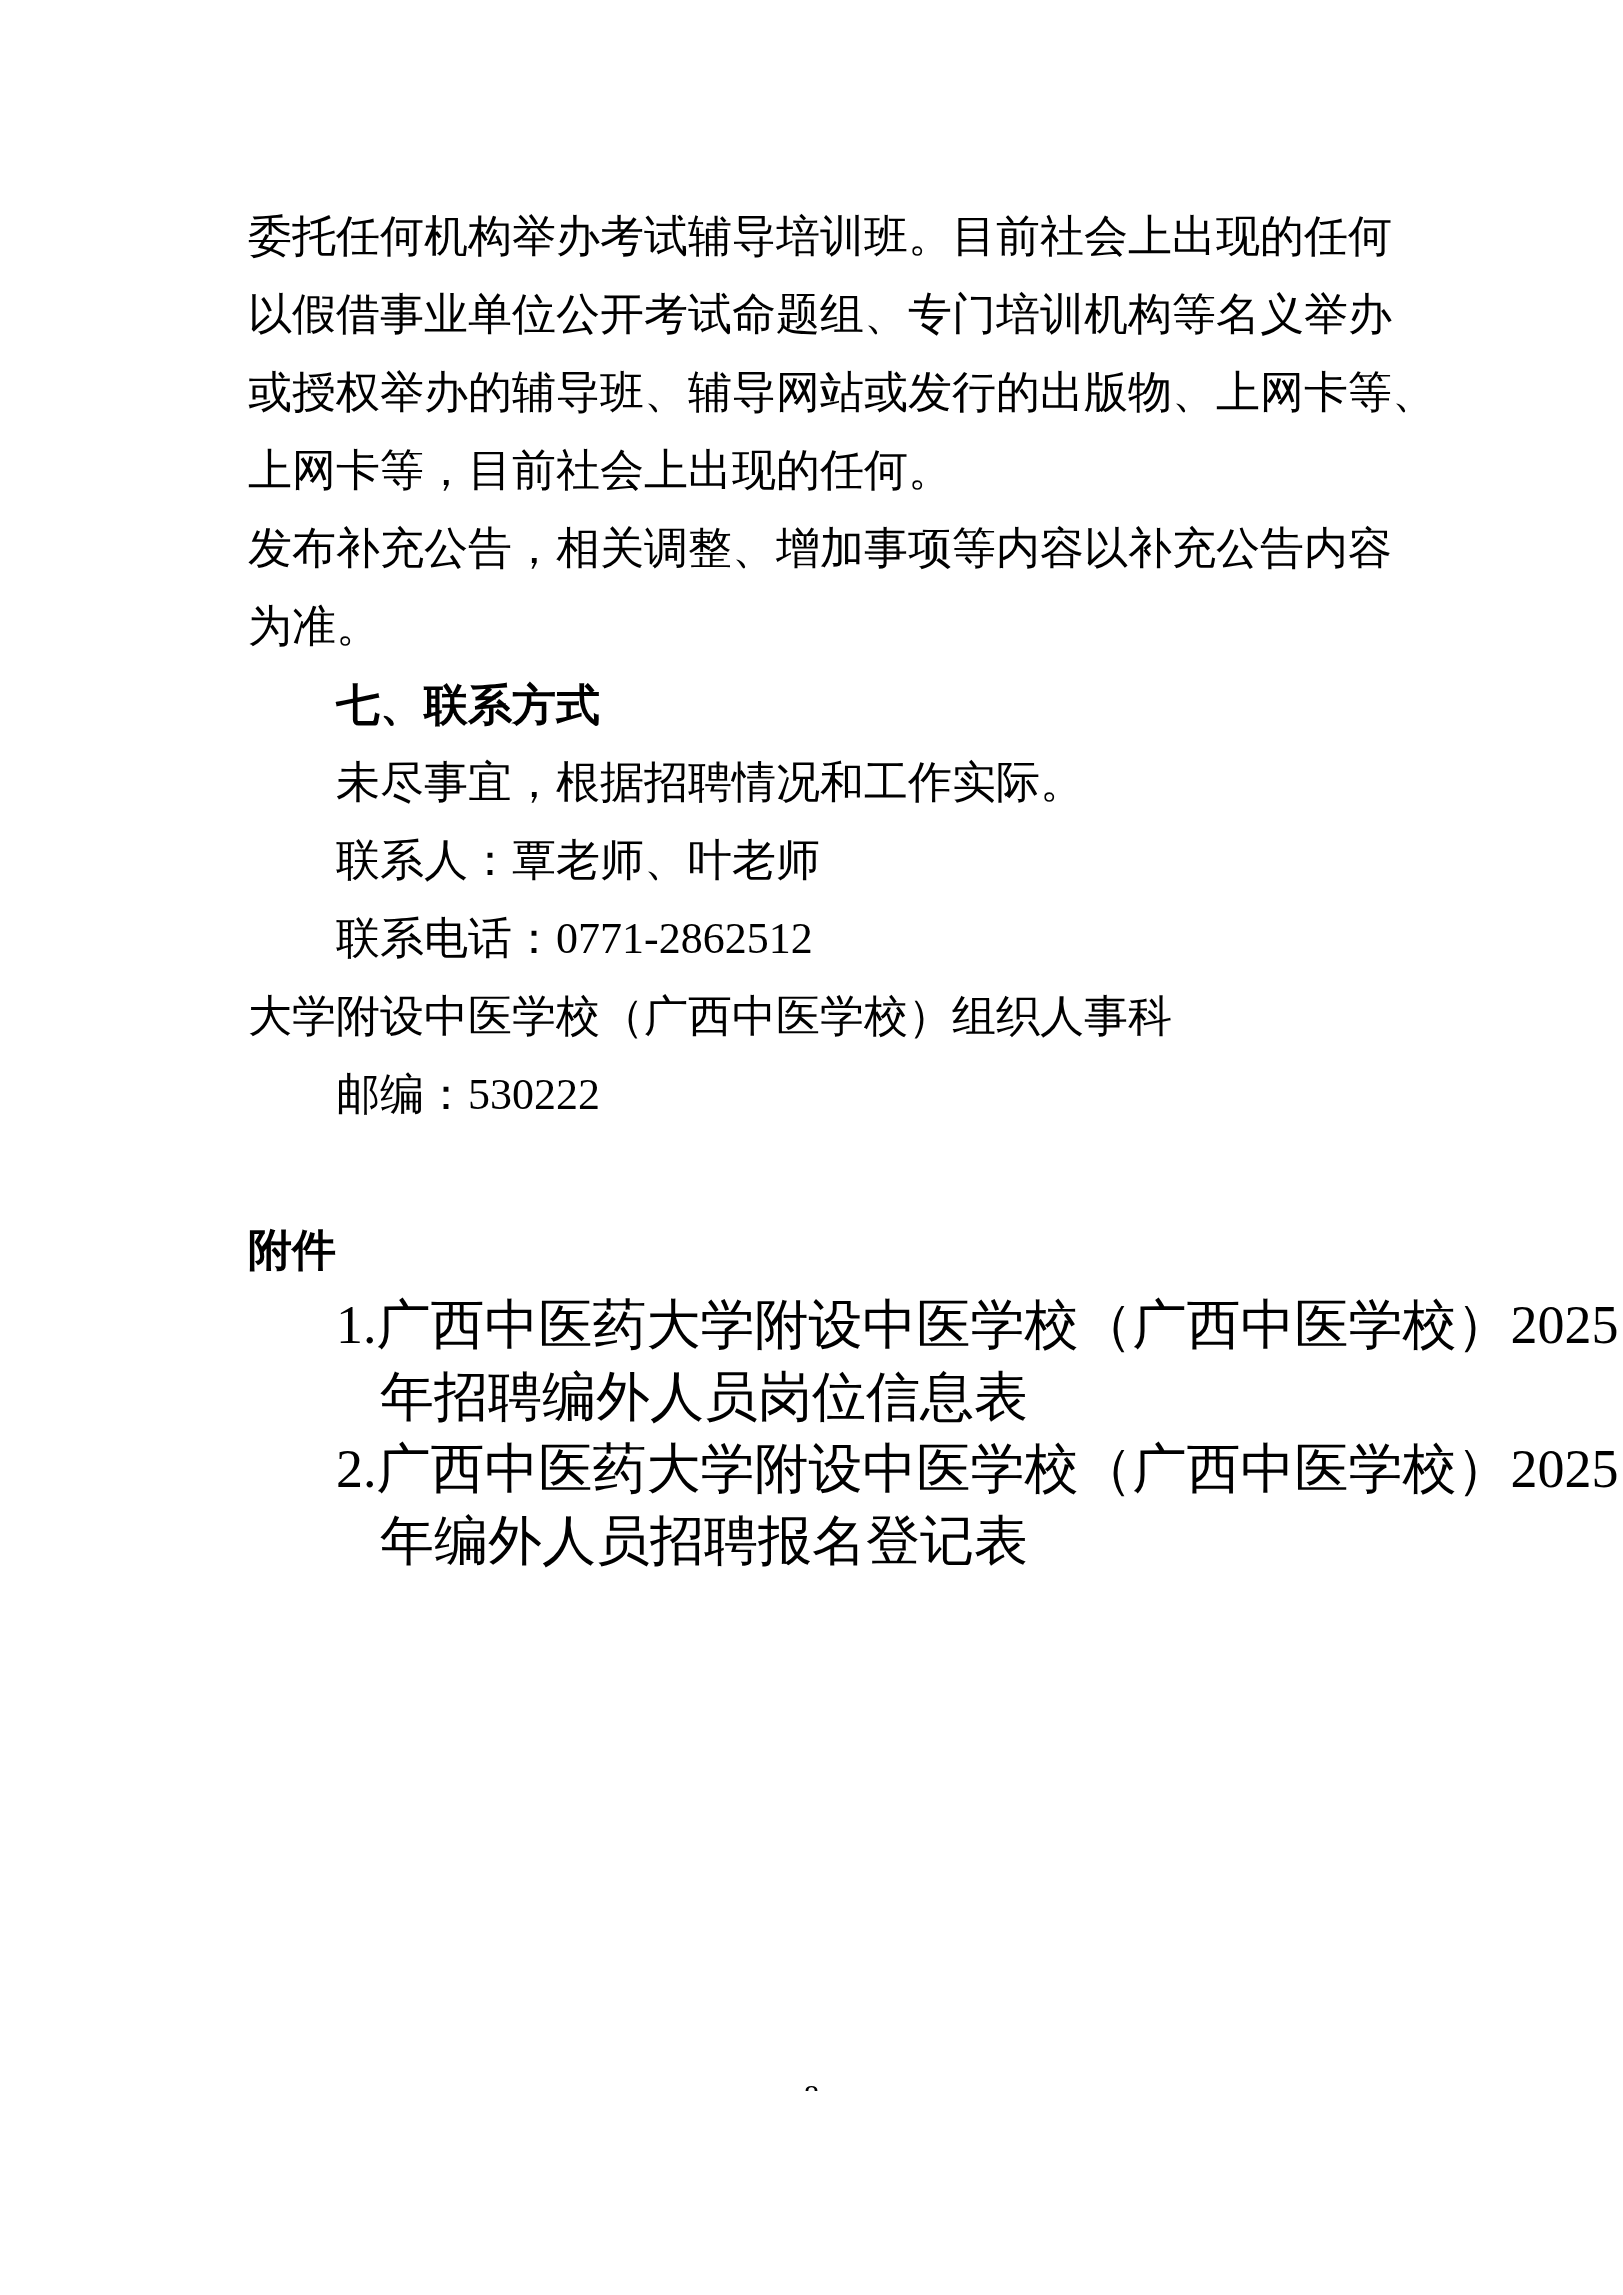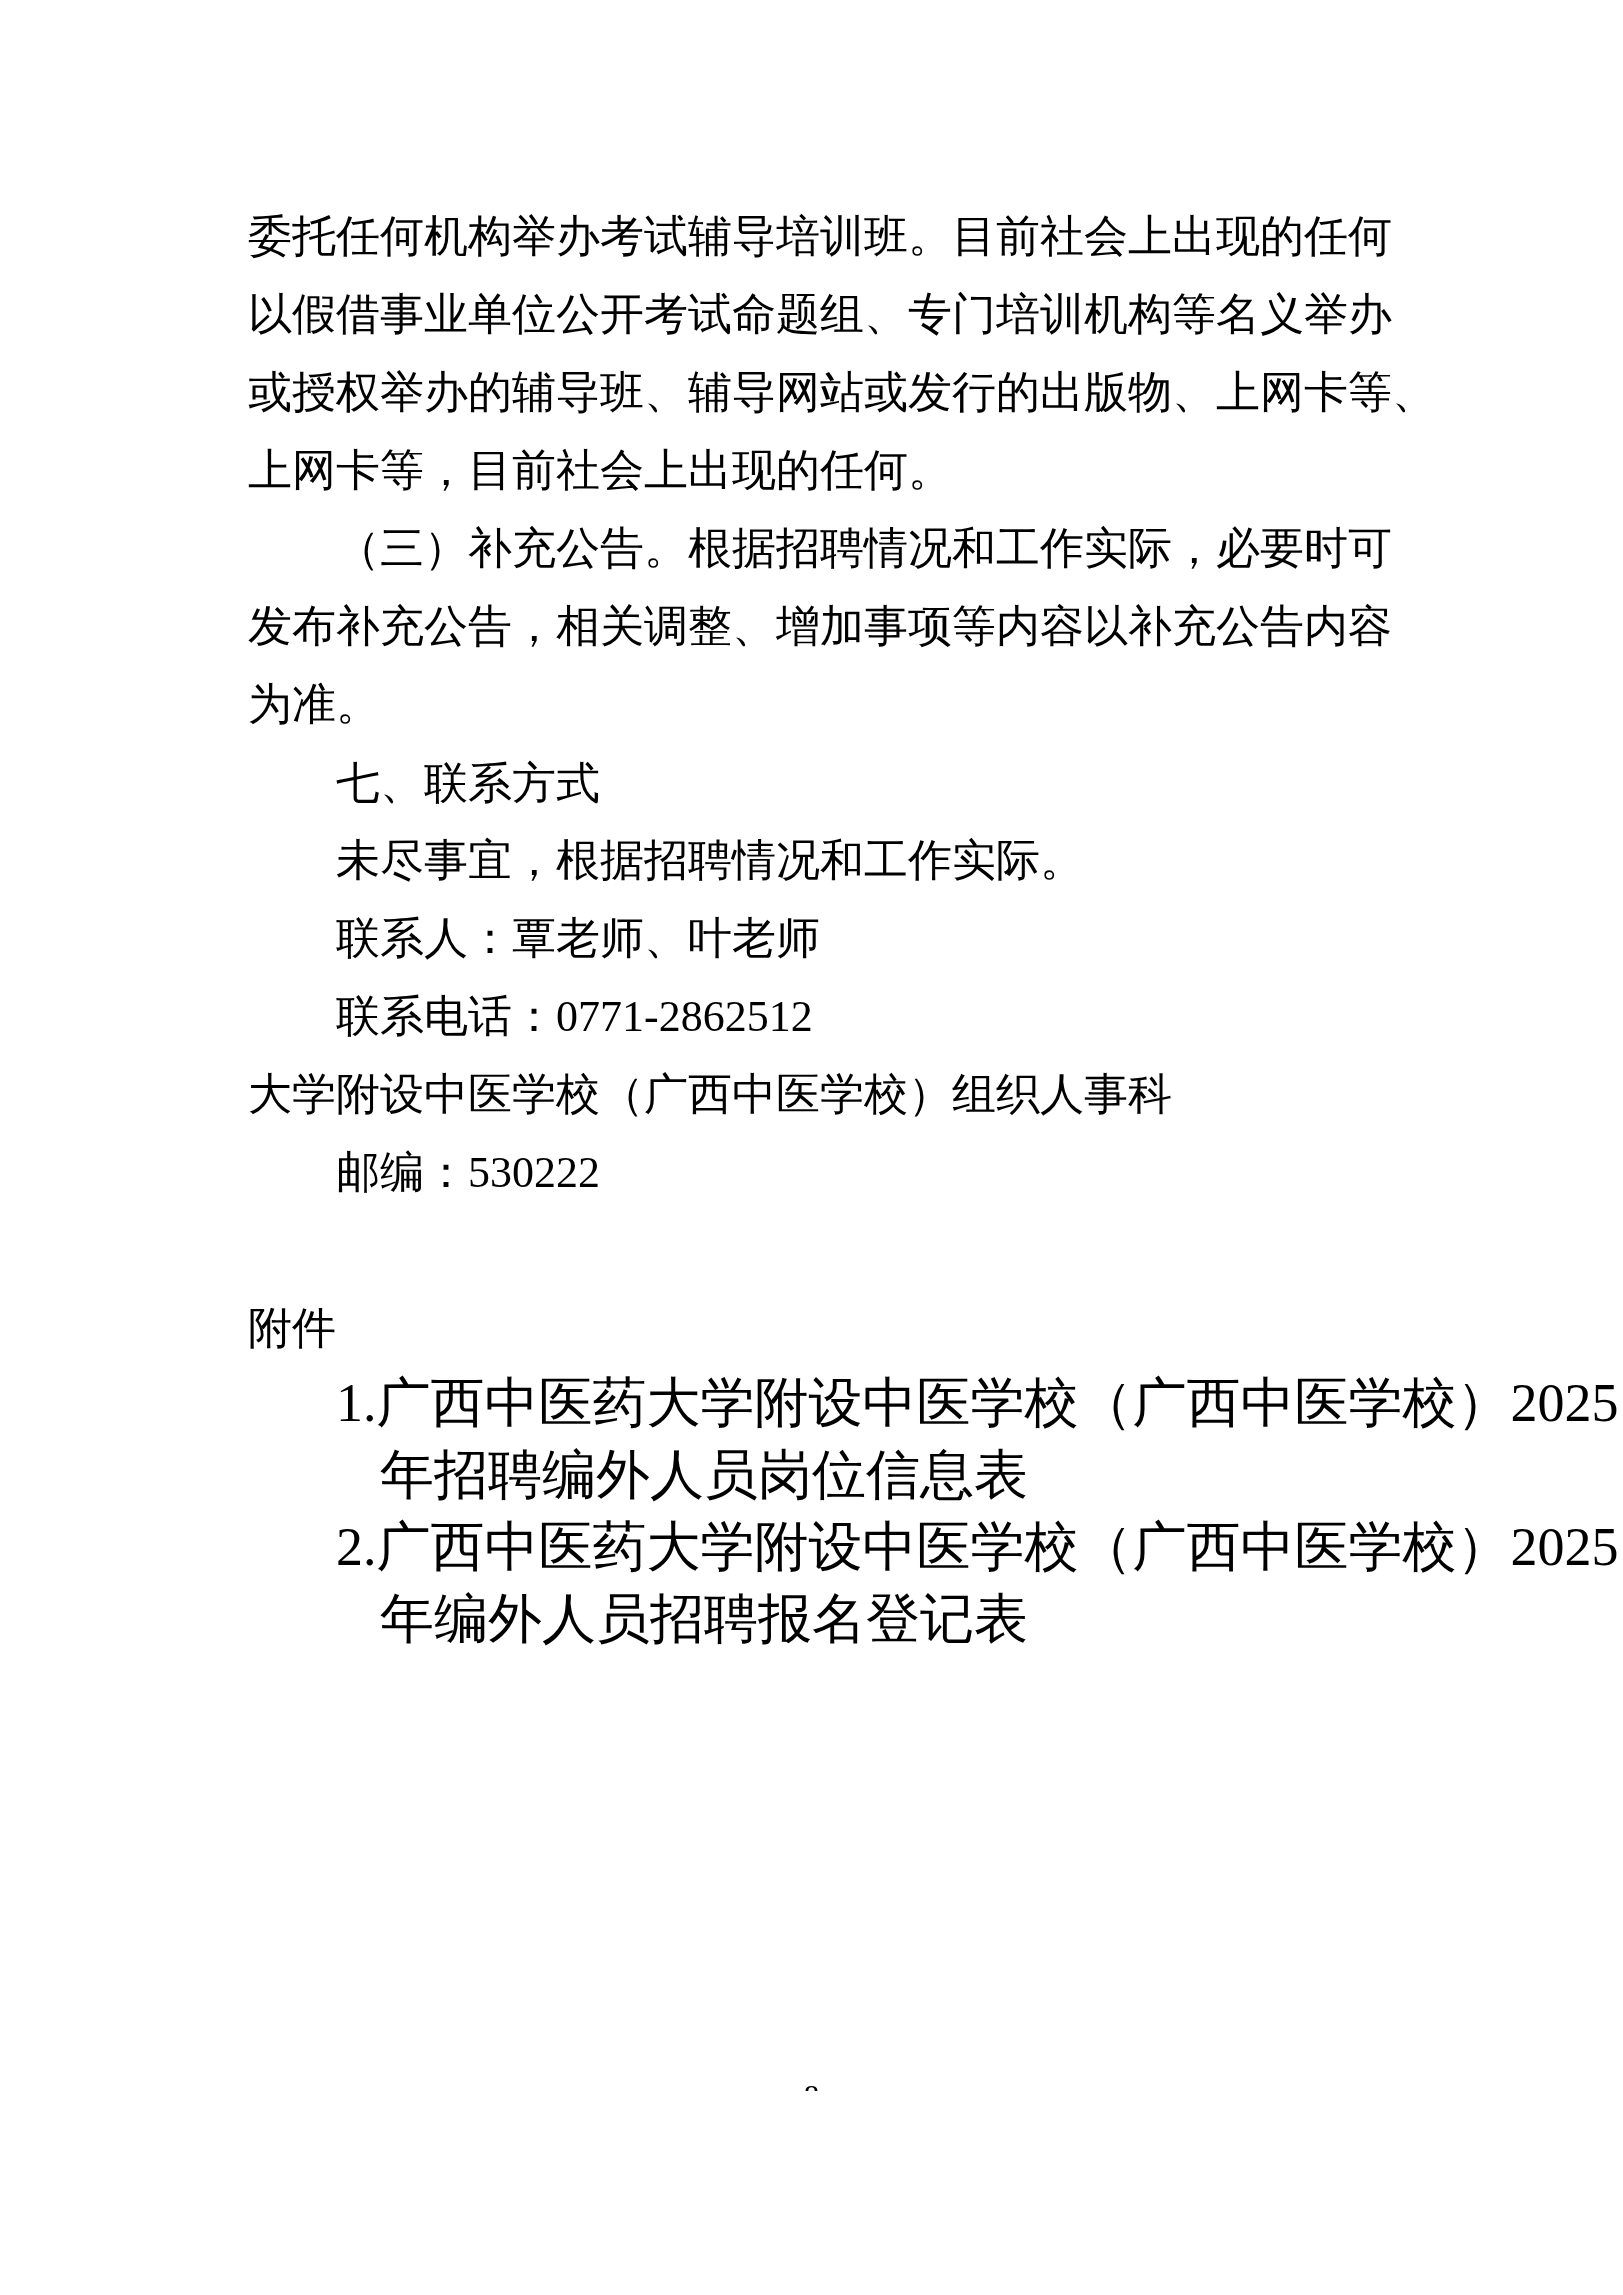--- a/index.html
+++ b/index.html
@@ -25,21 +25,21 @@
   .line {
     font-size: 44px;
     line-height: 78px;
     white-space: nowrap;
   }
   .indent {
     text-indent: 88px;
   }
   .hei {
     font-family: "Liberation Sans", "DejaVu Sans", sans-serif;
-    font-weight: normal;
+    font-weight: bold;
   }
   .spacer {
     height: 77px;
   }
   .att-line {
     font-size: 54px;
     line-height: 72px;
     white-space: nowrap;
   }
   .att-first {
@@ -60,21 +60,20 @@
 </style>
 </head>
 <body>
 
 <div class="page">
   <div class="content">
     <div class="line">委托任何机构举办考试辅导培训班。目前社会上出现的任何</div>
     <div class="line">以假借事业单位公开考试命题组、专门培训机构等名义举办</div>
     <div class="line">或授权举办的辅导班、辅导网站或发行的出版物、上网卡等、</div>
     <div class="line">上网卡等，目前社会上出现的任何。</div>
-    <div class="line indent">（三）补充公告。根据招聘情况和工作实际，必要时可</div>
     <div class="line">发布补充公告，相关调整、增加事项等内容以补充公告内容</div>
     <div class="line">为准。</div>
     <div class="line indent hei">七、联系方式</div>
     <div class="line indent">未尽事宜，根据招聘情况和工作实际。</div>
     <div class="line indent">联系人：覃老师、叶老师</div>
     <div class="line indent">联系电话：0771-2862512</div>
     <div class="line">大学附设中医学校（广西中医学校）组织人事科</div>
     <div class="line indent">邮编：530222</div>
 
     <div class="spacer"></div>

